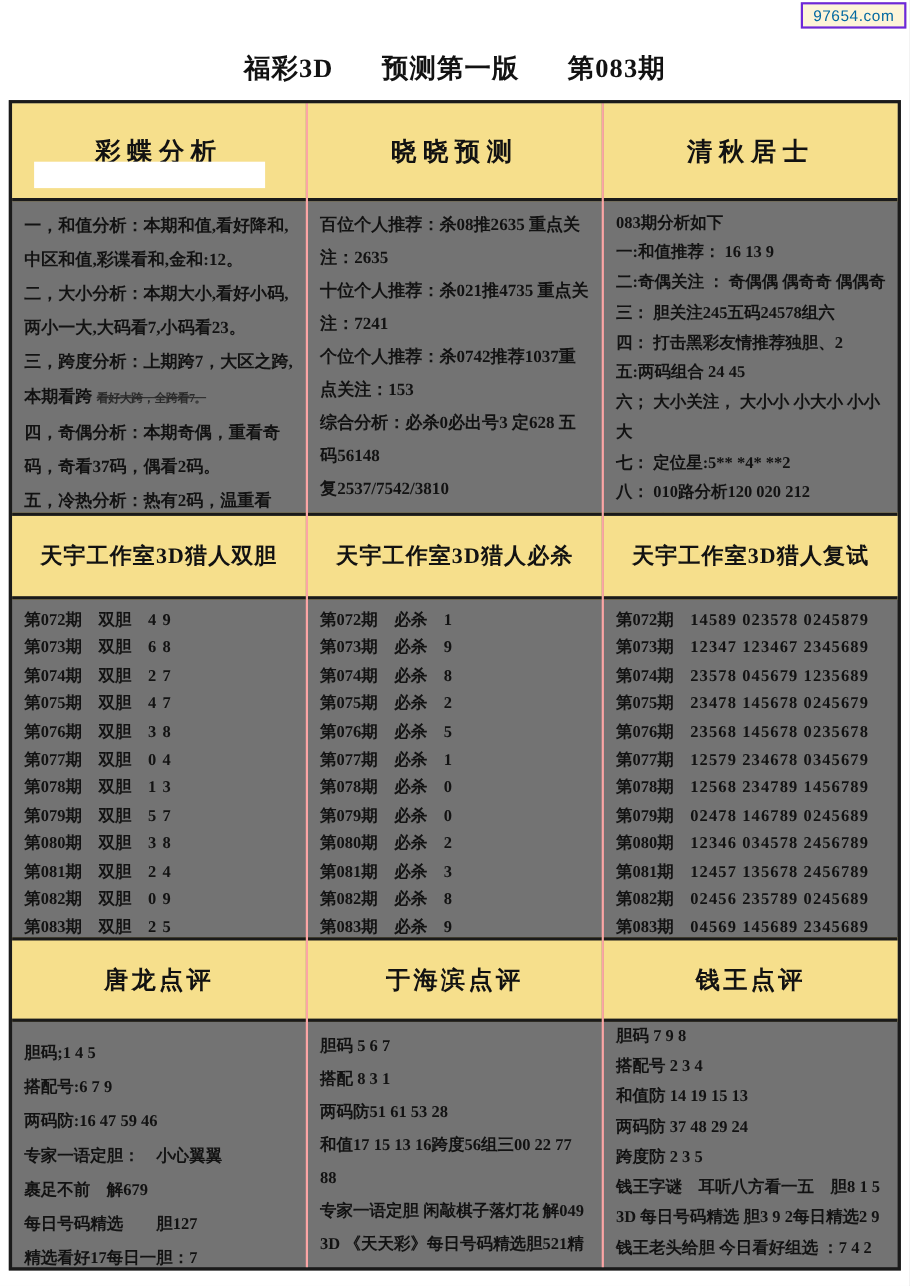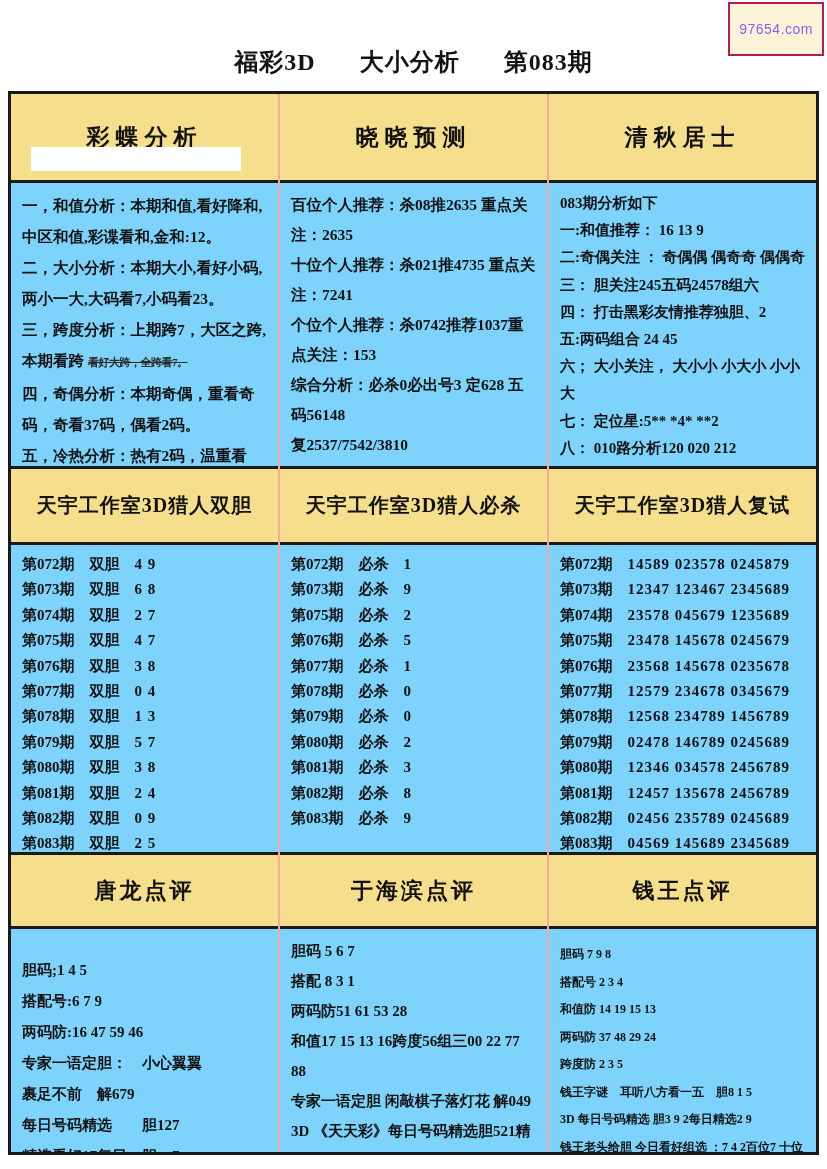--- a/index.html
+++ b/index.html
@@ -8,39 +8,39 @@
     position: relative;
     width: 827px; height: 1169px;
     margin: 0 auto;
     background: #ffffff;
     font-family: "Liberation Serif", "DejaVu Serif", serif;
     color: #121212;
     overflow: hidden;
   }
   .watermark {
     position: absolute; top: 2px; right: 3px;
-    border: 2px solid #be185d; background: #fdf4d8;
-    color: #8b5cf6; font-family: "Liberation Sans", sans-serif;
-    font-size: 14px; padding: 17px 9px; letter-spacing: 0.5px;
+    border: 2px solid #6d28d9; background: #fdf4d8;
+    color: #0369a1; font-family: "Liberation Sans", sans-serif;
+    font-size: 14px; padding: 2px 9px; letter-spacing: 0.5px;
   }
   .blank-top {
     position: absolute; left: 28px; top: 26px;
     width: 300px; height: 50px; background: #ffffff;
   }
   .masthead {
     position: absolute; top: 46px; left: 0; width: 100%;
     text-align: center; font-size: 24px; font-weight: bold;
     letter-spacing: 1px; white-space: nowrap;
   }
   .masthead span { margin: 0 22px; }
   .grid {
     position: absolute; left: 8px; top: 91px;
     width: 811px; height: 1064px;
     border: 3px solid #1a1a1a;
-    background: #7dd3fc;
+    background: #737373;
     display: flex;
   }
   .col { flex: 1 1 0; min-width: 0; display: flex; flex-direction: column; }
   .col + .col { border-left: 2px solid #fca5a5; }
   .hdr {
     background: #f6df8c;
     border-bottom: 3px solid #1a1a1a;
     display: flex; align-items: center; justify-content: center;
     font-weight: bold; position: relative; flex: none;
     text-align: center;
@@ -57,43 +57,43 @@
     font-weight: bold; flex: none; overflow: hidden;
     font-size: 15.5px; line-height: 29px;
   }
   .b1 { height: 283px; }
   .b2 { height: 307px; font-size: 15px; line-height: 25.4px; }
   .b3 { flex: 1 1 auto; }
   .bod.caidie   { line-height: 31px; font-size: 15.5px; }
   .bod.xiaoxiao { line-height: 30px; }
   .bod.qingqiu  { line-height: 27.2px; font-size: 15px; border-radius: 24px; }
   .bod.yuhaibin { line-height: 30px; font-size: 15px; }
-  .bod.qianwang { line-height: 27.5px; font-size: 12px; padding-top: 12px; }
-  .bod.tanglong { line-height: 31px; font-size: 15px; padding-top: 26px; }
+  .bod.qianwang { line-height: 27.5px; font-size: 15px; padding-top: 0; }
+  .bod.tanglong { line-height: 31px; font-size: 15px; padding-top: 14px; }
   .line { white-space: normal; }
   .cell { display: inline; }
   .cell.period { margin-right: 15px; }
   .cell.label  { margin-right: 15px; margin-top: 16px; }
   .cell.value  { letter-spacing: 1px; }
   .cell.text   { display: inline; }
   .cell.smudge {
     font-size: 11px; text-decoration: line-through;
     filter: blur(0.5px); letter-spacing: -0.5px; color: #2a2a2a;
   }
 </style>
 </head>
 <body>
 
 <div class="page">
 
   <div class="watermark">97654.com</div>
   <div class="blank-top"></div>
 
   <div class="masthead">
-    <span>福彩3D</span><span>大小分析</span><span>第083期</span>
+    <span>福彩3D</span><span>预测第一版</span><span>第083期</span>
   </div>
 
   <div class="grid">
 
     <div class="col">
       <div class="hdr h1">
         <span>彩蝶分析</span>
         <div class="redact"></div>
       </div>
       <div class="bod b1 caidie">
@@ -147,20 +147,21 @@
           <div class="line">综合分析：必杀0必出号3 定628 五码56148</div>
           <div class="line">复2537/7542/3810</div>
         </div>
 
       <div class="hdr h2">
         <span>天宇工作室3D猎人必杀</span>
       </div>
       <div class="bod b2">
           <div class="line"><span class="cell period">第072期</span><span class="cell label">必杀</span><span class="cell value">1</span></div>
           <div class="line"><span class="cell period">第073期</span><span class="cell label">必杀</span><span class="cell value">9</span></div>
+          <div class="line"><span class="cell period">第074期</span><span class="cell label">必杀</span><span class="cell value">8</span></div>
           <div class="line"><span class="cell period">第075期</span><span class="cell label">必杀</span><span class="cell value">2</span></div>
           <div class="line"><span class="cell period">第076期</span><span class="cell label">必杀</span><span class="cell value">5</span></div>
           <div class="line"><span class="cell period">第077期</span><span class="cell label">必杀</span><span class="cell value">1</span></div>
           <div class="line"><span class="cell period">第078期</span><span class="cell label">必杀</span><span class="cell value">0</span></div>
           <div class="line"><span class="cell period">第079期</span><span class="cell label">必杀</span><span class="cell value">0</span></div>
           <div class="line"><span class="cell period">第080期</span><span class="cell label">必杀</span><span class="cell value">2</span></div>
           <div class="line"><span class="cell period">第081期</span><span class="cell label">必杀</span><span class="cell value">3</span></div>
           <div class="line"><span class="cell period">第082期</span><span class="cell label">必杀</span><span class="cell value">8</span></div>
           <div class="line"><span class="cell period">第083期</span><span class="cell label">必杀</span><span class="cell value">9</span></div>
         </div>

